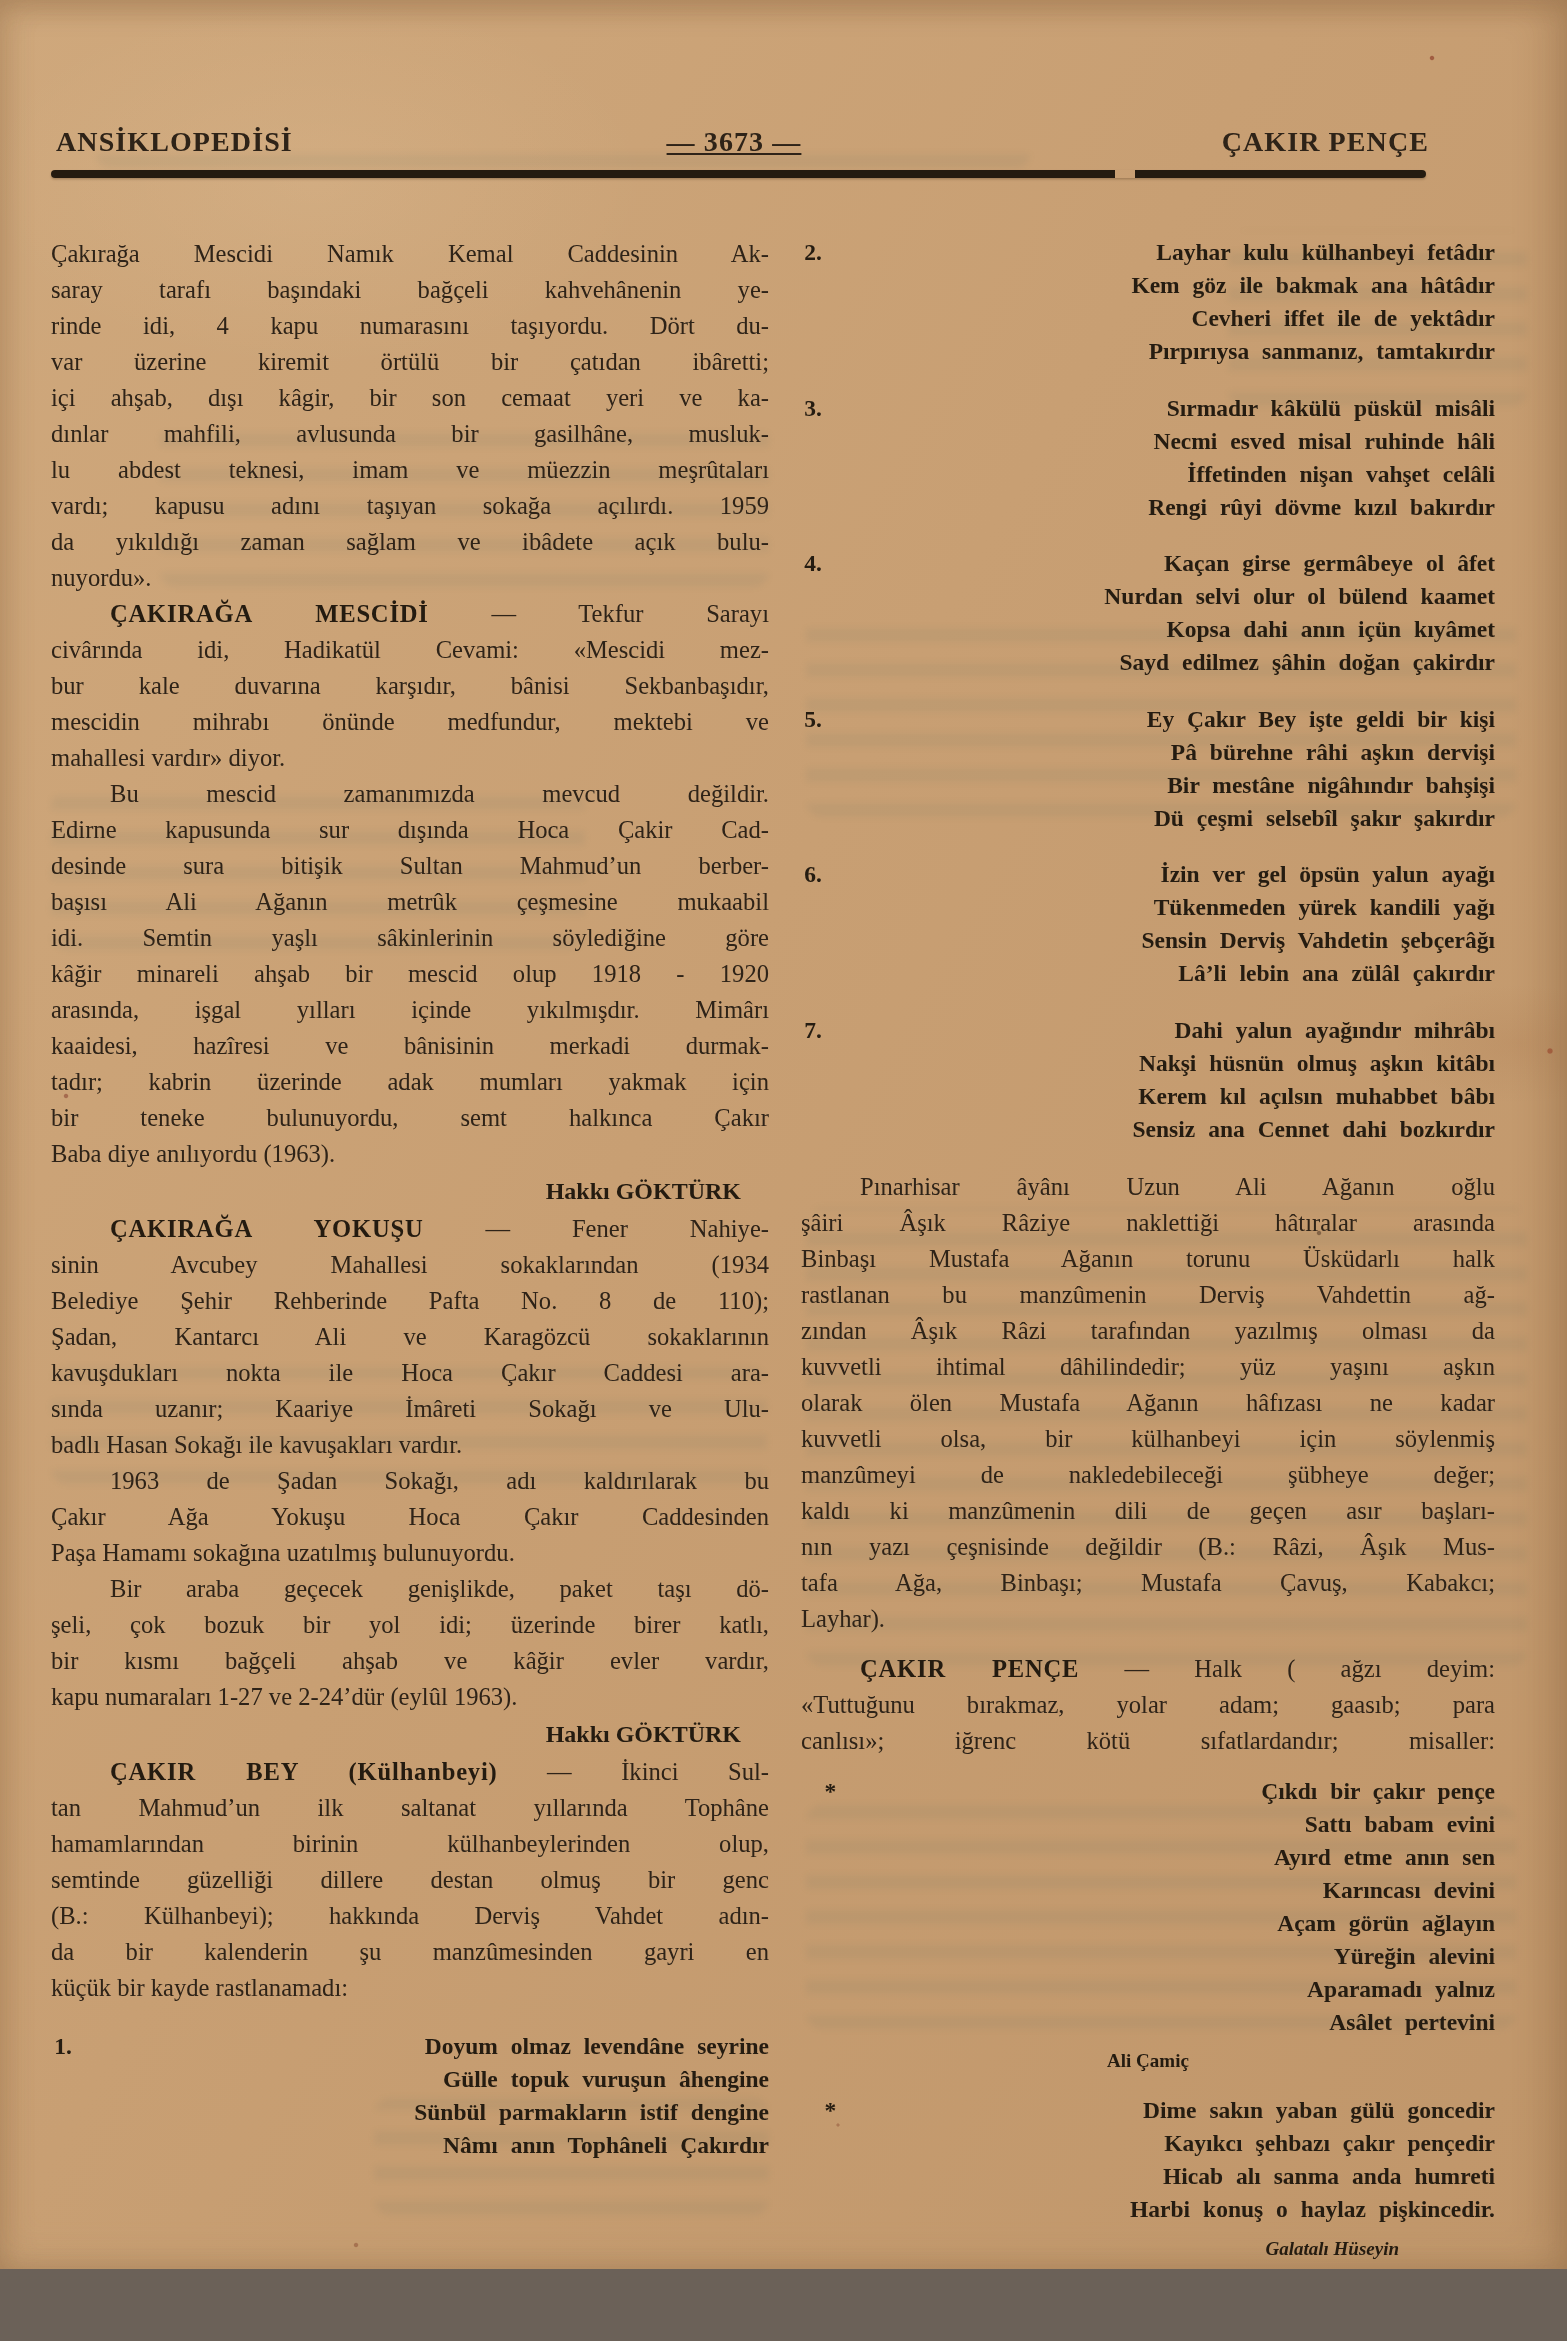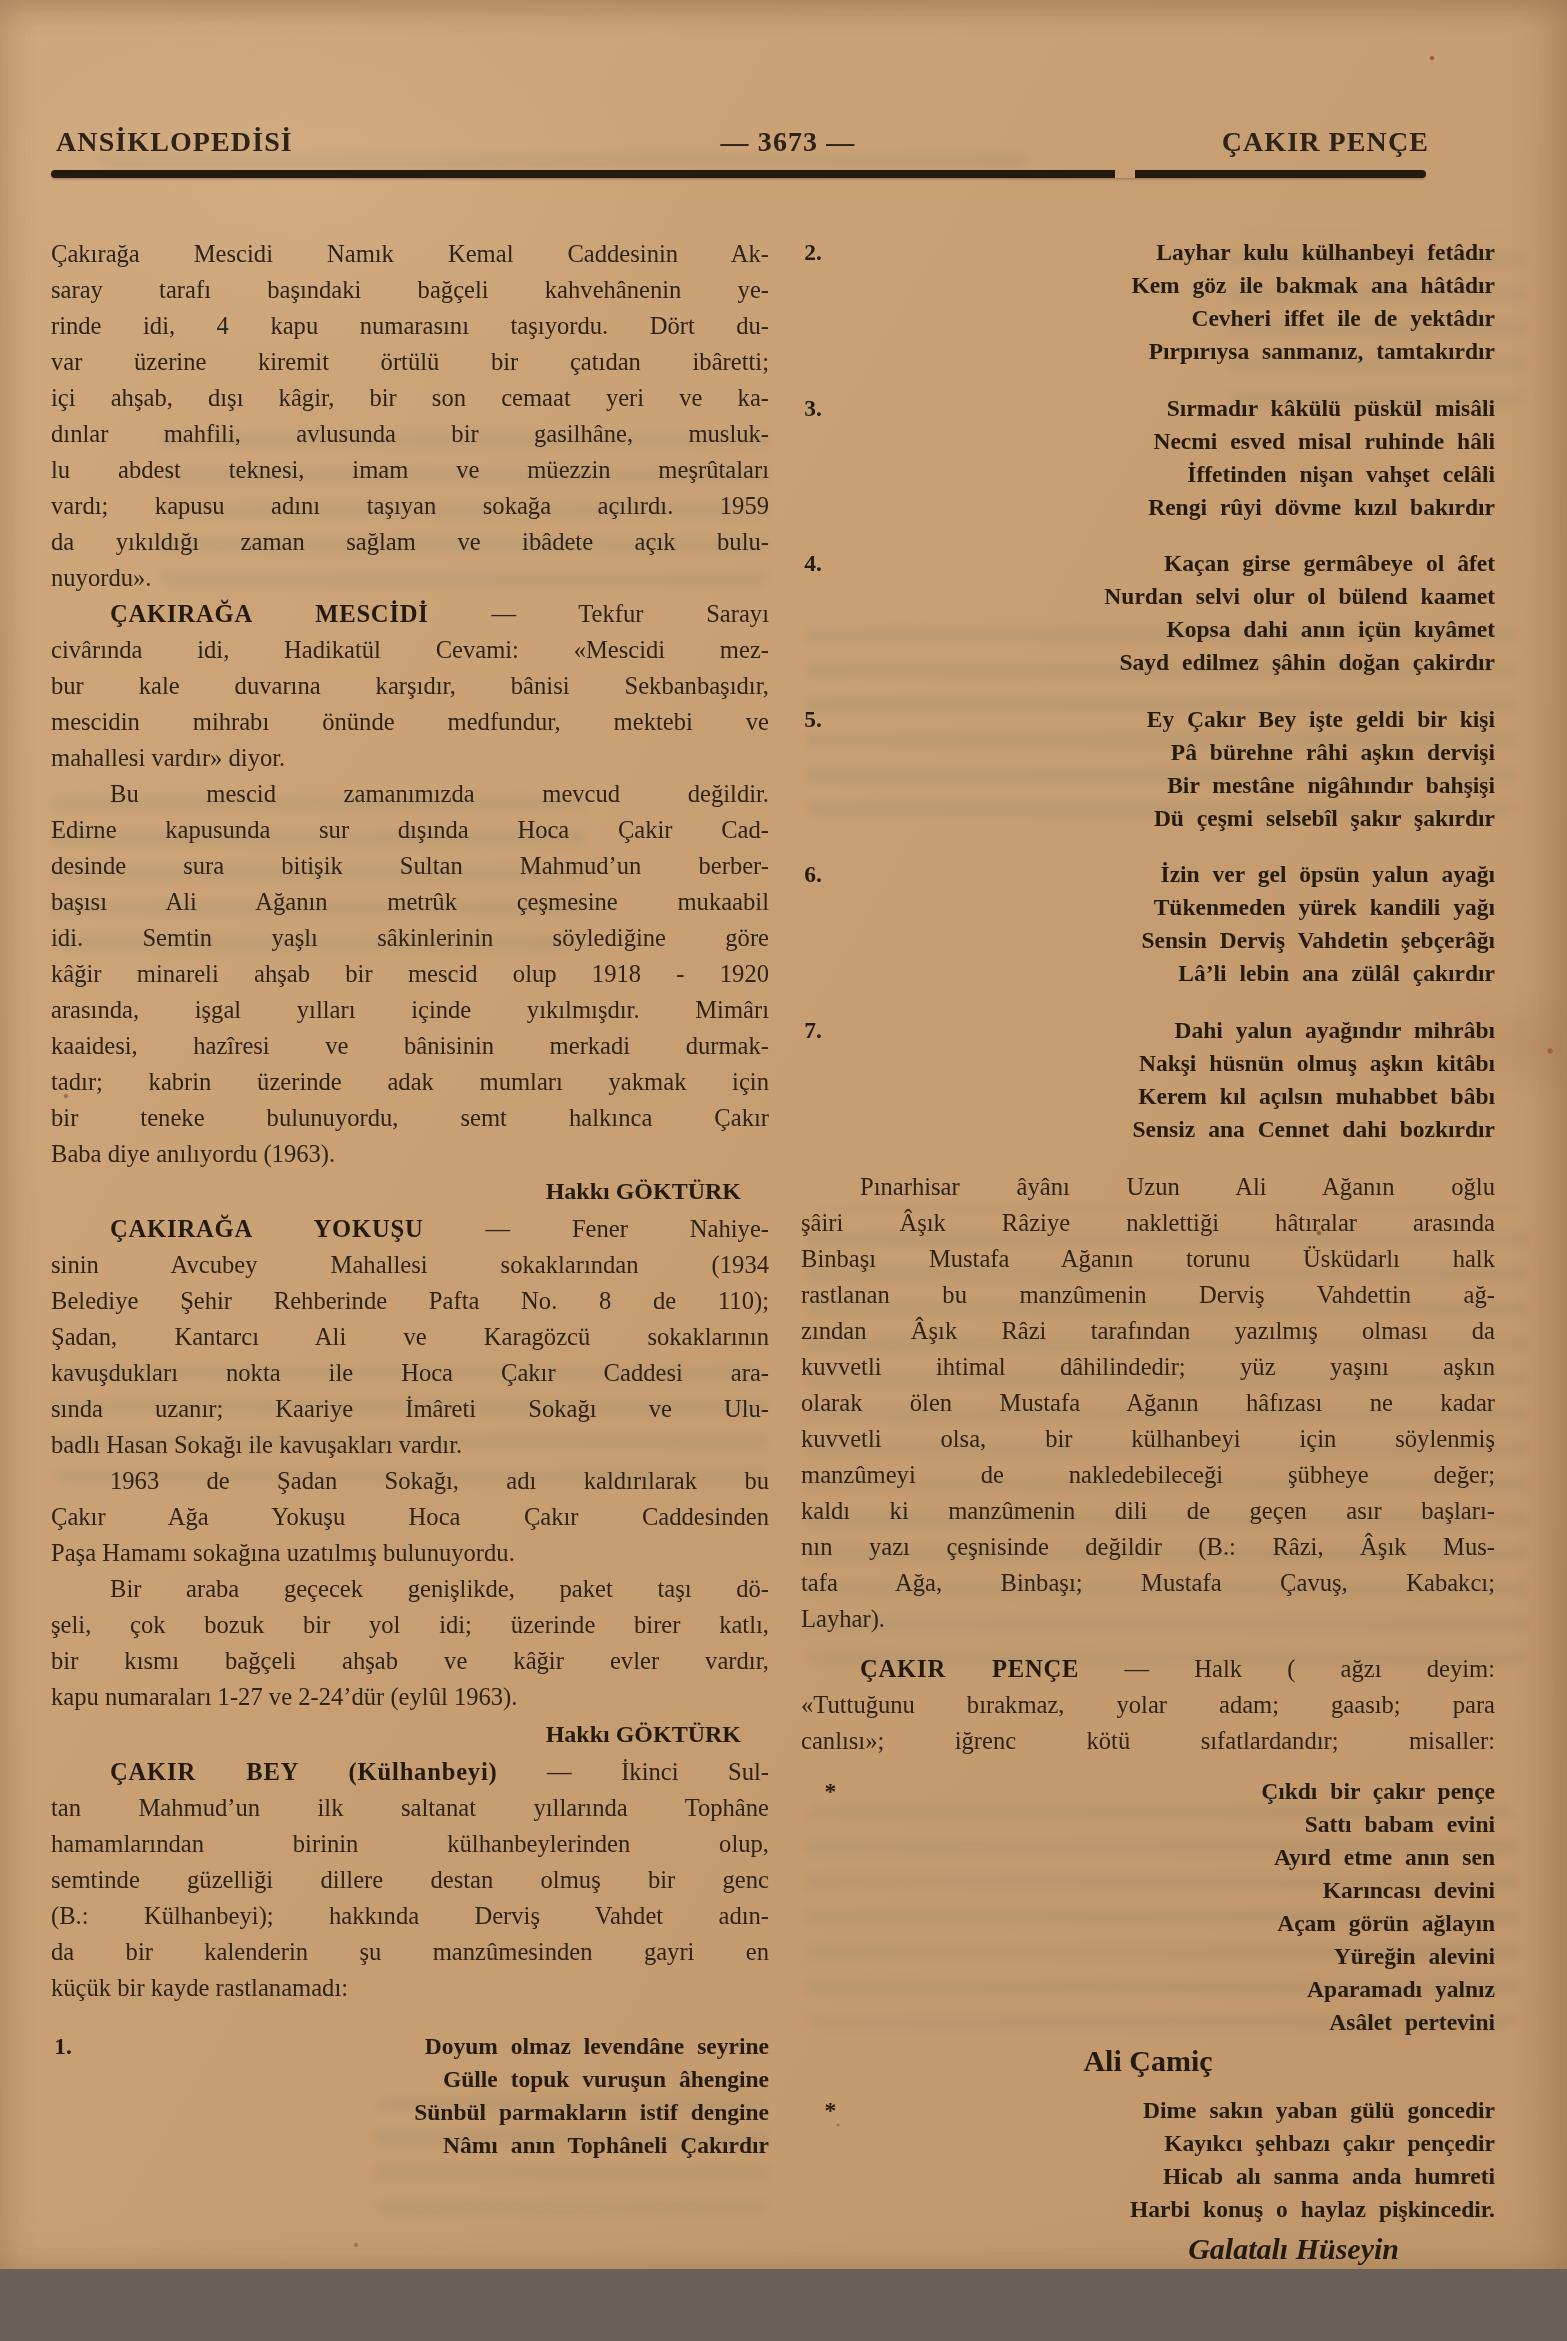--- a/index.html
+++ b/index.html
@@ -23,21 +23,21 @@
                 inset 0 9.6px 21.4px rgba(95,60,28,.10);
   }
   
   .smudge{
     position:absolute; pointer-events:none; z-index:1;
     background:repeating-linear-gradient(0deg, rgba(86,104,92,.20) 0 14px, rgba(86,104,92,0) 14px 35px);
     filter:blur(3.7px); opacity:.42; border-radius:16px;
   }
   .hdr{position:absolute; top:126px; font-weight:bold; font-size:28px; letter-spacing:1.1px; z-index:3; white-space:nowrap;}
   .hdr-left{left:56px;}
-  .hdr-center{left:788px; transform:translateX(-50%);}
+  .hdr-center{left:734px; transform:translateX(-50%);text-decoration:underline;}
   .hdr-right{right:138px;}
   .rule{
     position:absolute; top:170px; left:51px; width:1375px; height:7.5px; z-index:3;
     background:linear-gradient(to right,#241b10 0%,#241b10 77.4%,transparent 77.4%,transparent 78.8%,#241b10 78.8%,#241b10 100%);
     border-radius:4.3px; box-shadow:0 1.6px 2.1px rgba(70,45,20,.30);
   }
   .col{position:absolute; top:218px; z-index:2; font-size:24.6px; line-height:36px;}
   .col-left{left:51px; width:718px;}
   .col-right{left:801px; width:694px;}
   .para{margin:0;}
@@ -46,21 +46,21 @@
   .ln.j{text-align-last:justify;}
   .ln.ind{text-indent:59px;}
   b.lead{font-weight:bold; letter-spacing:0.8px; color:#241b10;}
   .sig{font-weight:bold; font-size:24px; text-align:right; padding-right:28px; color:#241b10; margin:1.1px 0 2.1px;}
   .verse{position:relative; margin:23.5px 0; font-weight:bold; font-size:23.5px; line-height:33px; color:#251c11;}
   .verse .vnum{position:absolute; left:3.2px; top:0;}
   .verse .vl{padding-left:51px; word-spacing:.30em; text-align:right;}
   .verse.star{margin:16px 0 4.3px;}
   .verse.star .vnum{left:23.5px;}
   .verse.star .vl{padding-left:80px;}
-  .attr{font-weight:bold; font-size:30px; line-height:35px; color:#241b10; margin:2.1px 0 8.5px;}
+  .attr{font-weight:bold; font-size:19px; line-height:35px; color:#241b10; margin:2.1px 0 8.5px;}
   .attr.center{text-align:center;}
   .attr.right{text-align:right; padding-right:96px;font-style:italic;}
   .col > :first-child{margin-top:18px;}
 </style>
 </head>
 <body>
 
 <div class="page">
 
   <div class="smudge" style="left:96px;top:140px;width:934px;height:28px;"></div>

